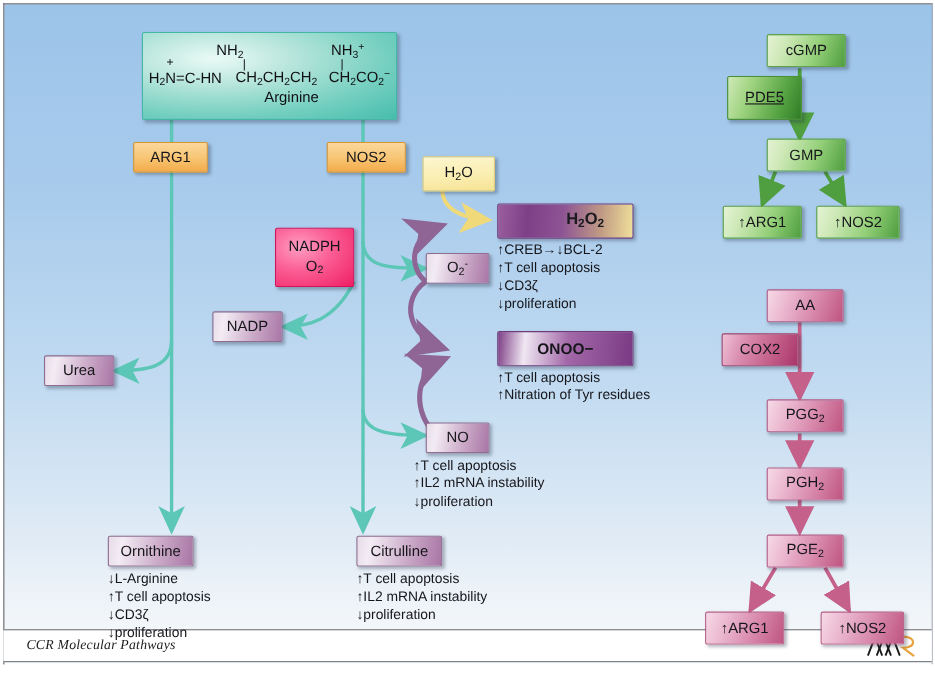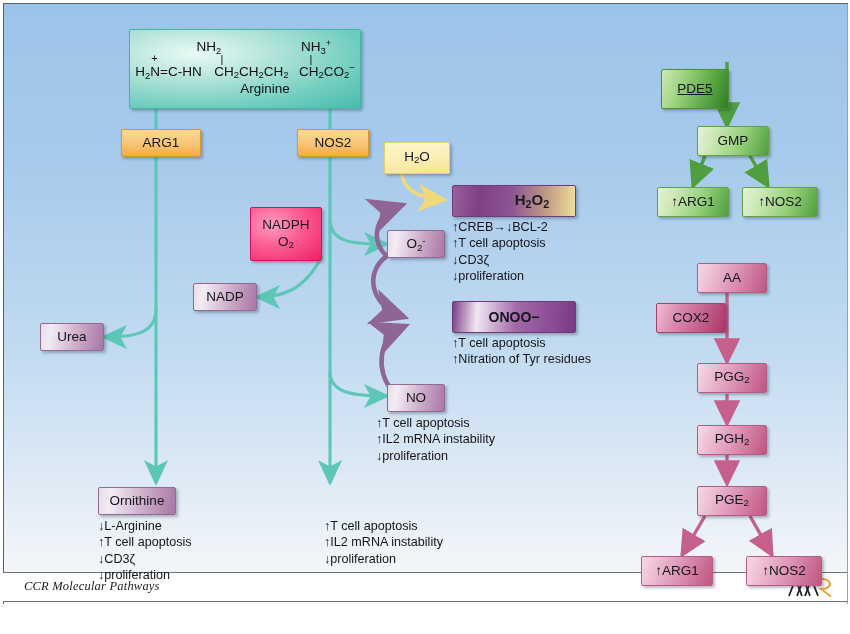--- a/index.html
+++ b/index.html
@@ -208,21 +208,21 @@
           </span>
           <span style="display:inline-block;width:5px;"></span>
           CH<span class="fsub">2</span>CH<span class="fsub">2</span>CH<span class="fsub">2</span>
           <span style="display:inline-block;width:3px;"></span>
           CH<span class="fsub">2</span>CO<span class="fsub">2</span><span class="fsup">−</span>
         </div>
         <div class="fline" style="height:18px;font-size:13.5px;padding-left:40px;">Arginine</div>
       </div>
     </div>
 
-    <div class="node n-orange" style="left:117px;top:125px;width:80px;height:28px;">ARG1</div>
+    <div class="node n-orange" style="left:117px;top:125px;width:68px;height:28px;">ARG1</div>
 
     <div class="node n-orange" style="left:293px;top:125px;width:72px;height:28px;">NOS2</div>
 
     <div class="node n-yellow" style="left:380px;top:138px;width:66px;height:32px;text-align:right;">
       <span>H<sub>2</sub>O</span>
     </div>
 
     <div class="node n-magenta" style="left:246px;top:181px;width:72px;height:54px;flex-direction:column;line-height:1.3;margin-top:22px;">
       <span>NADPH</span>
       <span>O<sub>2</sub></span>
@@ -239,21 +239,23 @@
     <div class="node n-h2o2" style="left:448px;top:181px;width:124px;height:32px;font-size:15px;font-weight:bold;padding-left:36px;">
       <span>H<sub>2</sub>O<sub>2</sub></span>
     </div>
 
     <div class="node n-onoo" style="left:448px;top:297px;width:124px;height:32px;font-size:14px;font-weight:bold;">ONOO−</div>
 
     <div class="node n-mauve" style="left:383px;top:380px;width:58px;height:28px;">NO</div>
 
     <div class="node n-mauve" style="left:94px;top:483px;width:78px;height:28px;">Ornithine</div>
 
-
+    <div class="node n-mauve" style="left:320px;top:483px;width:78px;height:28px;">Citrulline</div>
+
+    <div class="node n-green" style="left:693px;top:27px;width:72px;height:30px;">cGMP</div>
 
     <div class="node n-green-d" style="left:657px;top:65px;width:68px;height:40px;text-decoration:underline;">PDE5</div>
 
     <div class="node n-green" style="left:693px;top:122px;width:72px;height:30px;">GMP</div>
 
     <div class="node n-green" style="left:653px;top:183px;width:72px;height:30px;">↑ARG1</div>
 
     <div class="node n-green" style="left:738px;top:183px;width:76px;height:30px;">↑NOS2</div>
 
     <div class="node n-pink" style="left:693px;top:259px;width:70px;height:30px;">AA</div>

